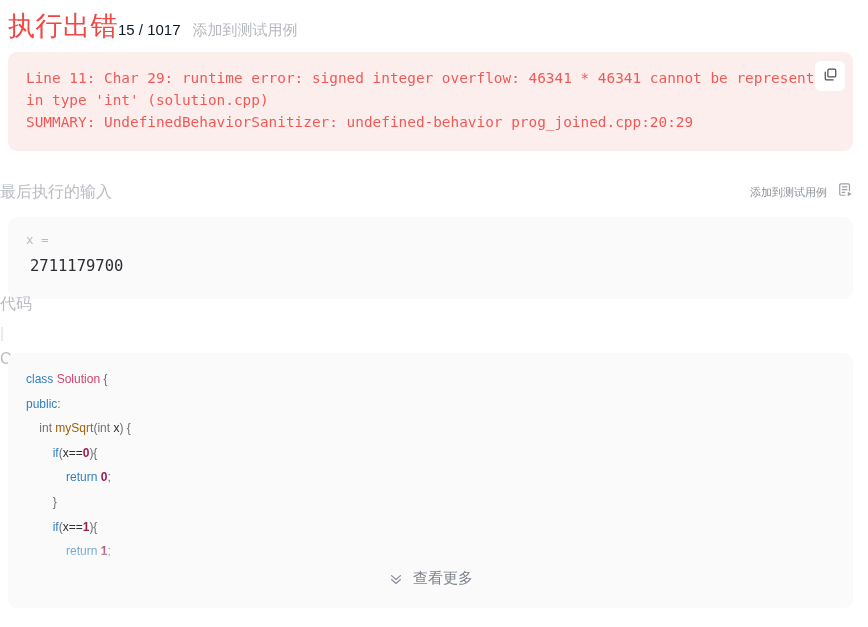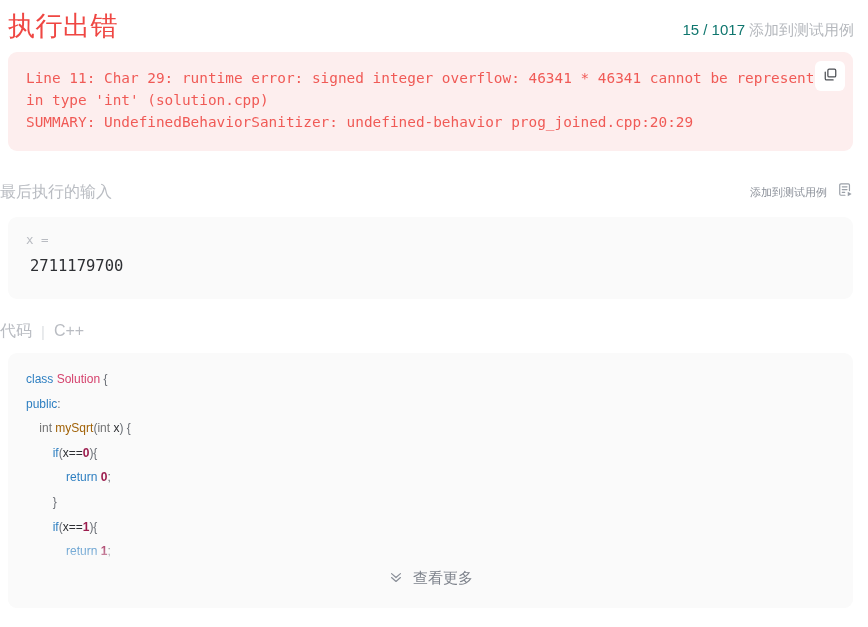--- a/index.html
+++ b/index.html
@@ -19,40 +19,40 @@
     position: relative;
     width: 868px;
     height: 627px;
     box-sizing: border-box;
   }
 
   
   .header {
     display: flex;
     align-items: baseline;
-    justify-content: space-between;
+    justify-content: flex-start;
     padding: 6px 14px 0 8px;
     height: 52px;
     box-sizing: border-box;
   }
   .status-title {
     font-size: 27px;
     font-weight: 400;
     color: #ef4743;
     letter-spacing: 0.5px;
     line-height: 40px;
   }
   .testcase-counter {
     font-size: 15px;
     color: #b5b8bd;
     white-space: nowrap;
   }
   .testcase-counter .count-strong {
-    color: #0f766e;
-    margin-right: 4px;
+    color: #0f172a;
+    margin-right: 12px;
   }
 
   
   .error-panel {
     position: relative;
     margin: 0 15px 0 8px;
     background: #fdeeee;
     border-radius: 9px;
     padding: 15px 18px 18px 18px;
     box-sizing: border-box;
@@ -92,22 +92,23 @@
   .section-row.input-row { height: 50px; margin-top: 16px; }
   .section-row.code-row  { height: 44px; margin-top: 10px; }
 
   .section-label {
     font-size: 16px;
     color: #b9bcc2;
     font-weight: 400;
   }
   .lang-group {
     display: flex;
-    align-items: center;
+    align-items: flex-start;
     gap: 9px;
+    flex-direction: column;
   }
   .lang-divider {
     color: #dddfe3;
     font-size: 15px;
   }
   .lang-name {
     font-size: 16px;
     color: #b9bcc2;
   }
 
@@ -180,21 +181,21 @@
     height: 70px;
     background: linear-gradient(to bottom, rgba(250,250,250,0) 0%, rgba(250,250,250,0.85) 45%, #fafafa 100%);
     pointer-events: none;
   }
   .show-more {
     position: absolute;
     left: 0;
     right: 0;
     bottom: 20px;
     display: flex;
-    align-items: flex-start;
+    align-items: center;
     justify-content: center;
     gap: 9px;
     cursor: pointer;
   }
   .show-more-label {
     font-size: 15px;
     color: #7d828b;
   }
   .chevrons {
     display: block;

